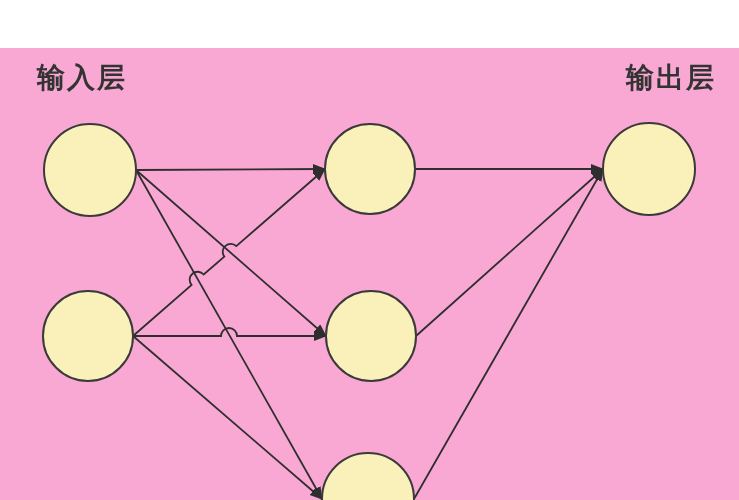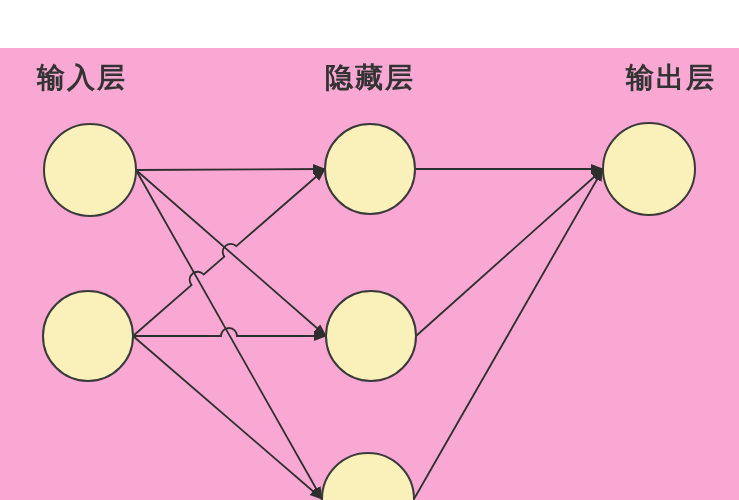--- a/index.html
+++ b/index.html
@@ -46,15 +46,14 @@
       <path d="M 416 288 L 603 121" fill="none" stroke="#2E2E2E" stroke-width="1.8" marker-end="url(#arrowhead)"></path>
       <path d="M 414 451 L 603 121" fill="none" stroke="#2E2E2E" stroke-width="1.8" marker-end="url(#arrowhead)"></path>
       <circle cx="90" cy="122" r="46" fill="#FAF0B9" stroke="#3A3A3A" stroke-width="2"></circle>
       <circle cx="88" cy="288" r="45" fill="#FAF0B9" stroke="#3A3A3A" stroke-width="2"></circle>
       <circle cx="370" cy="121" r="45" fill="#FAF0B9" stroke="#3A3A3A" stroke-width="2"></circle>
       <circle cx="371" cy="288" r="45" fill="#FAF0B9" stroke="#3A3A3A" stroke-width="2"></circle>
       <circle cx="368" cy="451" r="46" fill="#FAF0B9" stroke="#3A3A3A" stroke-width="2"></circle>
       <circle cx="649" cy="121" r="46" fill="#FAF0B9" stroke="#3A3A3A" stroke-width="2"></circle>
     </svg>
   <div class="layer-label" style="left: 82px; top: 11px; color: rgb(51, 51, 51);">输入层</div>
-  <div class="layer-label" style="left: 370px; top: 11px; color: rgb(51, 51, 51);">隐藏层</div>
   <div class="layer-label" style="left: 671px; top: 11px; color: rgb(51, 51, 51);">输出层</div>
 </div>
 
 </body></html>

